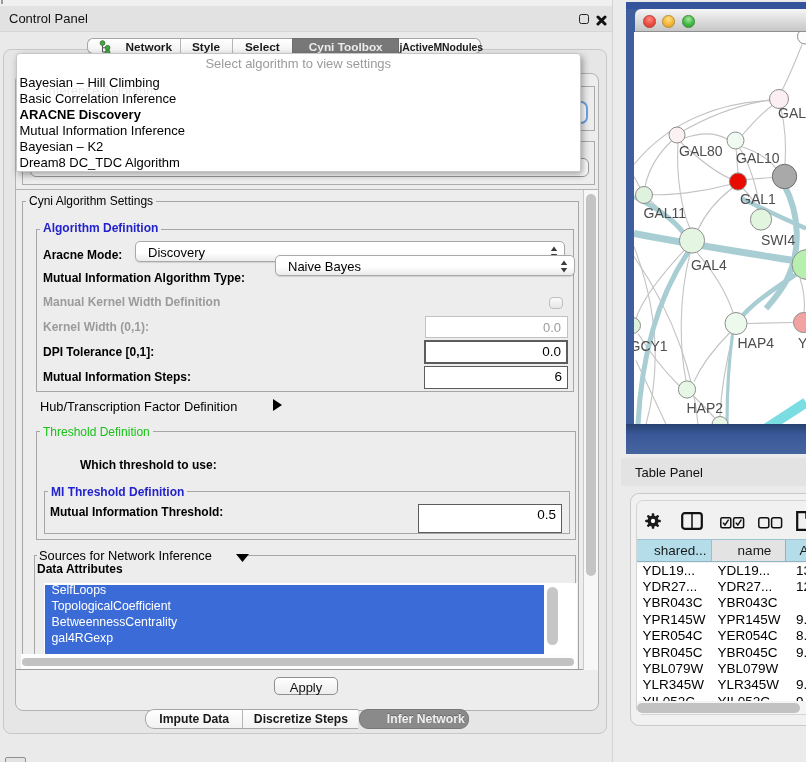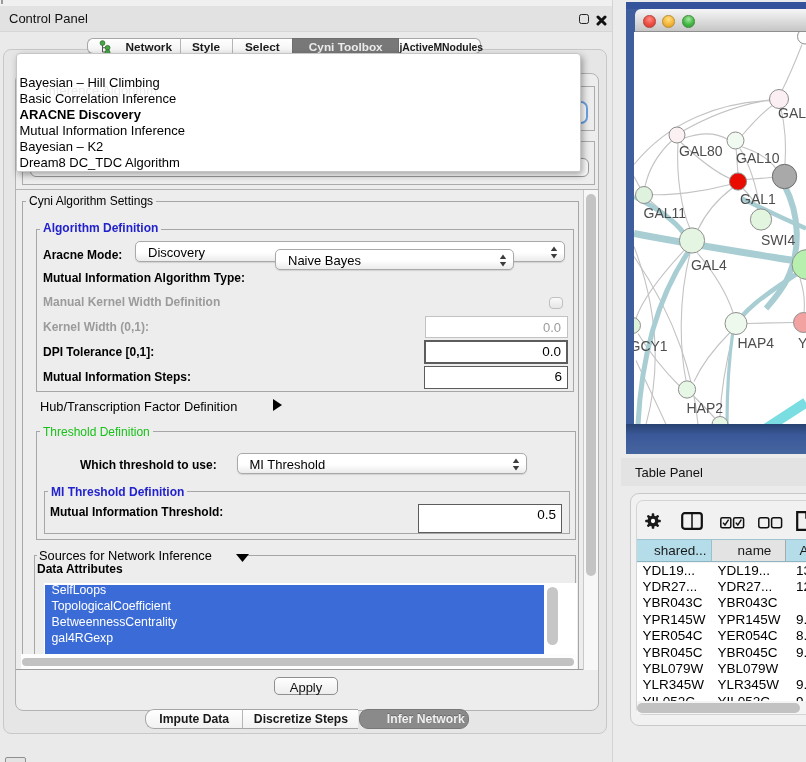--- a/index.html
+++ b/index.html
@@ -49,21 +49,21 @@
   <span class="abs b" style="left:27px;top:57.5px;font-size:12px;">Aracne Mode:</span>
   <div class="combo abs" style="left:119px;top:50.5px;width:430px;height:21px;">
       <span>Discovery</span>
       <svg class="arrows" width="8" height="13" viewBox="0 0 8 13">
         <path d="M4 0.5 L7.2 5 L0.8 5 Z" fill="#3c3c3c"></path>
         <path d="M4 12.5 L7.2 8 L0.8 8 Z" fill="#3c3c3c"></path>
       </svg>
     </div>
 
   <span class="abs b" style="left:27px;top:80.5px;font-size:12px;">Mutual Information Algorithm Type:</span>
-  <div class="combo abs" style="left:259px;top:59px;width:239px;height:21px;">
+  <div class="combo abs" style="left:259px;top:65px;width:300px;height:21px;">
       <span>Naive Bayes</span>
       <svg class="arrows" width="8" height="13" viewBox="0 0 8 13">
         <path d="M4 0.5 L7.2 5 L0.8 5 Z" fill="#3c3c3c"></path>
         <path d="M4 12.5 L7.2 8 L0.8 8 Z" fill="#3c3c3c"></path>
       </svg>
     </div>
 
   <span class="abs b" style="left:27px;top:105px;font-size:12px;color:#9b9b9b;">Manual Kernel Width Definition</span>
   <div class="abs" style="left:533px;top:106.5px;width:14px;height:12px;background:linear-gradient(#fafafa,#e6e6e6);border:1px solid #bfbfbf;border-radius:4px;box-sizing:border-box;"></div>
 
@@ -84,27 +84,20 @@
 
   <span class="abs" style="left:24px;top:208.5px;font-size:12.8px;">Hub/Transcription Factor Definition</span>
   <svg class="abs" style="left:256px;top:209px;" width="11" height="12" viewBox="0 0 11 12">
       <path d="M1 0 L10 6 L1 12 Z" fill="#000"></path>
     </svg>
 
   <div class="abs" style="left:20px;top:241px;width:538px;height:107px;border:1px solid #a6a6a6;"></div>
   <span class="abs" style="left:24px;top:234.5px;font-size:12px;color:#17c117;background:#ededed;padding:0 3px;">Threshold Definition</span>
 
   <span class="abs b" style="left:64px;top:267.5px;font-size:12px;">Which threshold to use:</span>
-  <div class="combo abs" style="left:220.5px;top:263px;width:290px;height:21px;">
-      <span>MI Threshold</span>
-      <svg class="arrows" width="8" height="13" viewBox="0 0 8 13">
-        <path d="M4 0.5 L7.2 5 L0.8 5 Z" fill="#3c3c3c"></path>
-        <path d="M4 12.5 L7.2 8 L0.8 8 Z" fill="#3c3c3c"></path>
-      </svg>
-    </div>
 
   <div class="abs" style="left:28px;top:301px;width:524px;height:41px;border:1px solid #a6a6a6;"></div>
   <span class="abs" style="left:32px;top:294.5px;font-size:12px;color:#2222cc;background:#ededed;padding:0 3px;"><b>MI Threshold Definition</b></span>
 
   <span class="abs b" style="left:34px;top:315px;font-size:12px;">Mutual Information Threshold:</span>
   <div class="abs" style="left:402px;top:314px;width:144px;height:29px;background:#fff;border:1.5px solid #5c5c5c;box-sizing:border-box;">
       <span class="abs" style="right:5px;top:2px;font-size:13.5px;color:#000;">0.5</span>
     </div>
 
   <div class="abs" style="left:18px;top:364.5px;width:540px;height:113px;border:1px solid #a6a6a6;border-bottom:none;"></div>
@@ -163,20 +156,21 @@
     </div>
   <div class="tabseg" style="left:205.1px;width:107.3px;background:#787878;border:1px solid #6e6e6e;">
       <span class="b" style="color:#ececec;font-size:11.8px;">Cyni Toolbox</span>
     </div>
   <div class="tabseg" style="left:312.4px;width:81.4px;border-right:1px solid #a6a6a6;border-radius:0 6px 6px 0;">
       <span class="b" style="font-size:10.4px;top:3px;">jActiveMNodules</span>
     </div>
 </div>
 
 <div class="abs" id="popup" style="left:16px;top:53px;width:564.5px;height:118.5px;background:#fff;border:1px solid #c6c6c6;border-radius:4px 4px 2px 2px;box-shadow:2px 3px 7px rgba(0,0,0,0.35);box-sizing:border-box;">
+  <div class="abs" style="left:0;top:2px;width:100%;text-align:center;font-size:13px;color:#9b9b9b;">Select algorithm to view settings</div>
   <div class="abs" style="left:28px;top:29px;font-size:13px;color:rgba(100,100,100,0.14);">Inference Algorithm</div>
   <div class="abs" style="left:2.5px;top:21px;font-size:13px;color:#000;line-height:16.1px;white-space:nowrap;">
     Bayesian – Hill Climbing<br>
     Basic Correlation Inference<br>
     <b>ARACNE Discovery</b><br>
     Mutual Information Inference<br>
     Bayesian – K2<br>
     Dream8 DC_TDC Algorithm
   </div>
 </div>

